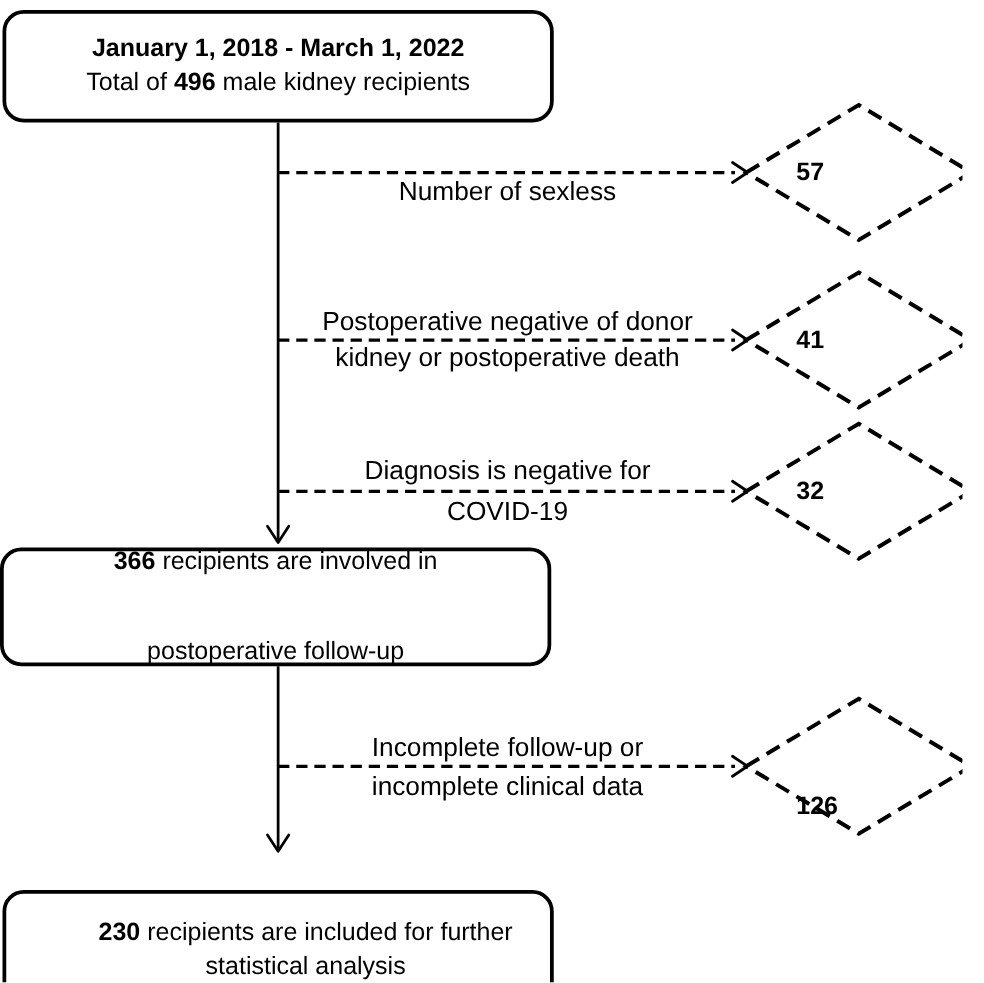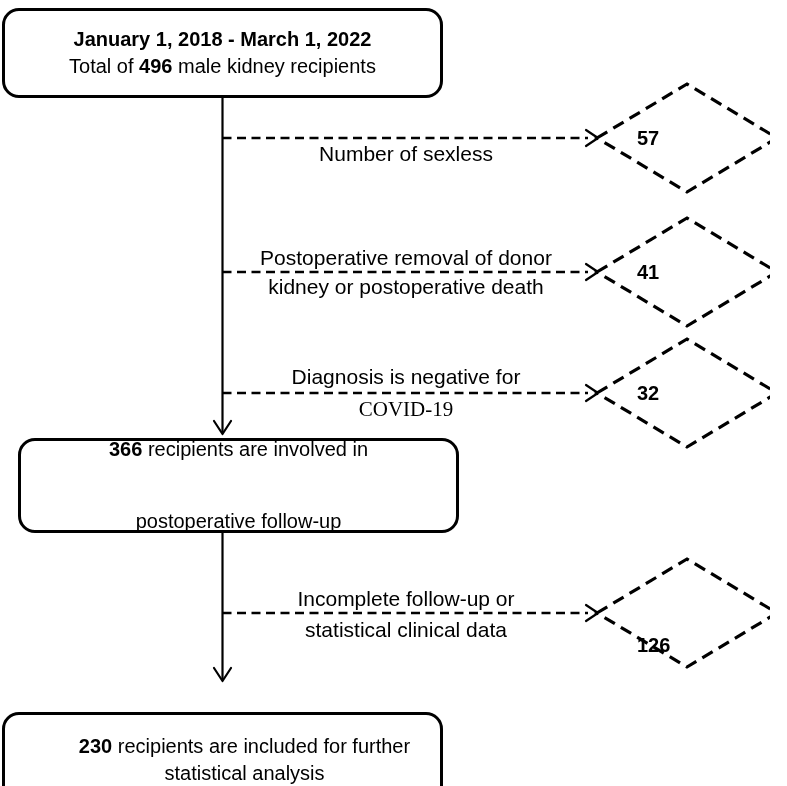--- a/index.html
+++ b/index.html
@@ -53,21 +53,21 @@
     background: #ffffff;
     display: flex;
     flex-direction: column;
     justify-content: center;
     align-items: center;
     text-align: center;
     font-size: 20px;
     line-height: 27px;
   }
   .box-initial { left: 2px; top: 8px;   width: 441px; height: 90px; }
-  .box-followup{ left: 18px; top: 438px; width: 441px; height: 95px; gap: 45px; }
+  .box-followup{ left: 0; top: 438px; width: 441px; height: 95px; gap: 45px; }
   .box-final   { left: 2px; top: 712px; width: 441px; height: 96px; padding-left: 44px; }
   .box b { font-weight: bold; }
   .branch-label {
     position: absolute;
     left: 222px;
     width: 368px;
     text-align: center;
     font-size: 21px;
     line-height: 21px;
     white-space: nowrap;
@@ -130,27 +130,27 @@
 
   <div class="box box-final">
     <div>
       <b>230</b><span> recipients are included for further</span>
     </div>
     <div>statistical analysis</div>
   </div>
 
   <div class="branch-label" style="top:143px;">Number of sexless</div>
 
-  <div class="branch-label" style="top:247px;">Postoperative removal of donor</div>
+  <div class="branch-label" style="top:247px;">Postoperative negative of donor</div>
   <div class="branch-label" style="top:276px;">kidney or postoperative death</div>
 
   <div class="branch-label" style="top:366px;">Diagnosis is negative for</div>
-  <div class="branch-label" style="top:399px;font-family:Liberation Serif, serif;">COVID-19</div>
+  <div class="branch-label" style="top:399px;">COVID-19</div>
 
   <div class="branch-label" style="top:588px;">Incomplete follow-up or</div>
-  <div class="branch-label" style="top:619px;">statistical clinical data</div>
+  <div class="branch-label" style="top:619px;">incomplete clinical data</div>
 
   <div class="diamond-value" style="top:126px;">57</div>
   <div class="diamond-value" style="top:260px;">41</div>
   <div class="diamond-value" style="top:381px;">32</div>
   <div class="diamond-value" style="top:633px;">126</div>
 
 </div>
 
 </body></html>

